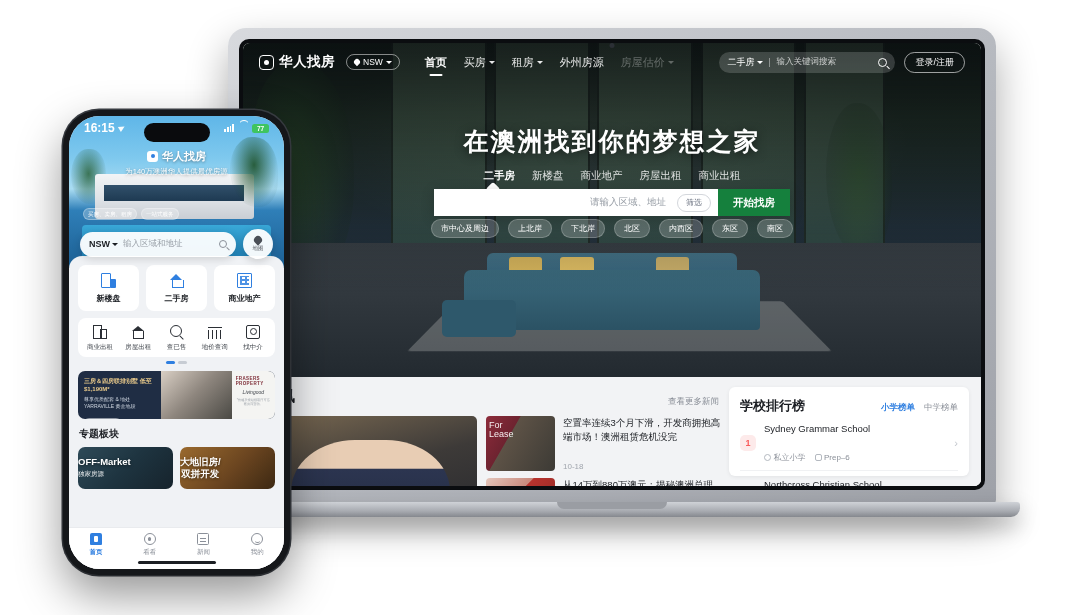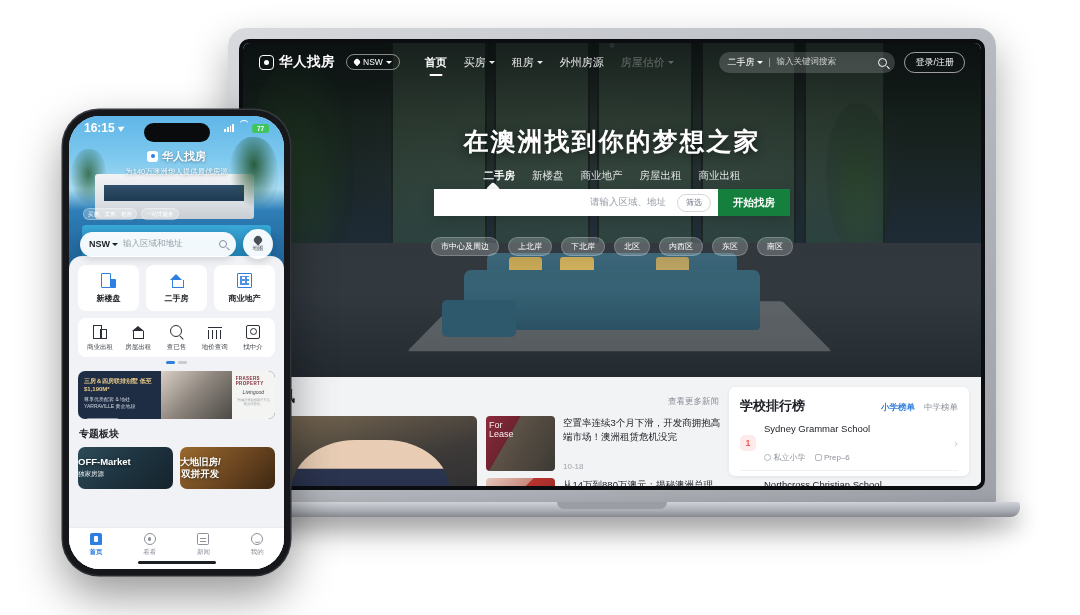--- a/index.html
+++ b/index.html
@@ -176,21 +176,21 @@
   .search-input { flex: 1; padding: 0 11px; color: #9aa0a8; font-size: 9.5px; }
   .filter-btn {
     border: 1px solid #d4d7dc; border-radius: 10px; color: #6b7280;
     font-size: 8px; padding: 2.5px 8px; margin-right: 7px; white-space: nowrap;
   }
   .go-btn {
     background: #15803d; color: #fff; font-size: 10.5px; font-weight: 700;
     height: 100%; display: flex; align-items: center; padding: 0 15px; white-space: nowrap;
   }
   .chips {
-    position: absolute; left: 50%; transform: translateX(-50%); top: 194px;
+    position: absolute; left: 50%; transform: translateX(-50%); top: 176px;
     display: flex; gap: 9px; z-index: 11;
   }
   .chip {
     background: rgba(255,255,255,.20); border: 1px solid rgba(255,255,255,.22);
     color: #fff; font-size: 8px; padding: 3px 9px; border-radius: 11px; white-space: nowrap;
   }
 
   
   .lower { position: absolute; left: 0; top: 334px; right: 0; bottom: 0; background: #f2f3f5; display: flex; gap: 8px; padding: 10px 12px; }
   .news-col { width: 466px; }

